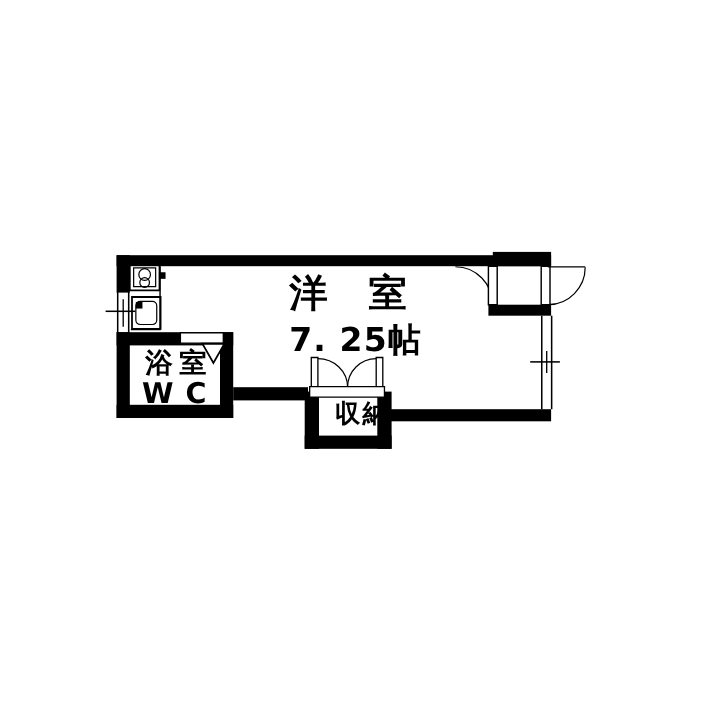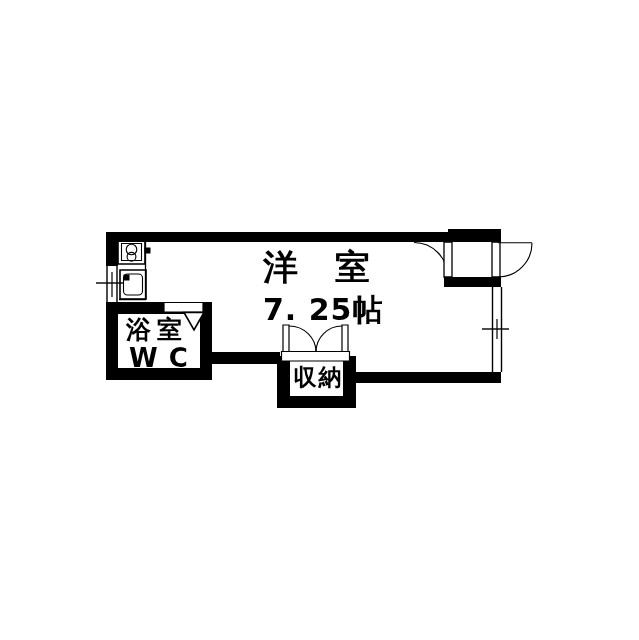--- a/index.html
+++ b/index.html
@@ -9,23 +9,23 @@
     background:var(--bg); overflow:hidden;
     font-family:"DejaVu Sans","Liberation Sans",sans-serif;
   }
   .wall { position:absolute; background:var(--ink); }
   .label {
     position:absolute; color:var(--ink); font-weight:bold;
     line-height:1; white-space:pre;
   }
   .label-main-name { left:263px; top:250px; font-size:35px; letter-spacing:1px; }
   .label-main-size { left:263px; top:295px; font-size:30px; letter-spacing:1px; }
-  .label-bath-1 { left:120px; top:317px; width:80px; text-align:left; font-size:25px; letter-spacing:6px; text-indent:6px; }
+  .label-bath-1 { left:120px; top:317px; width:80px; text-align:center; font-size:25px; letter-spacing:6px; text-indent:6px; }
   .label-bath-2 { left:118px; top:345px; width:80px; text-align:right; font-size:26px; letter-spacing:11px; text-indent:11px; }
-  .label-closet { left:290px; top:366px; width:55px; text-align:center; font-size:23px; letter-spacing:2px; text-indent:2px; }
+  .label-closet { left:301px; top:366px; width:55px; text-align:center; font-size:23px; letter-spacing:2px; text-indent:2px; }
   svg.overlay { position:absolute; left:0; top:0; }
   svg.overlay * { vector-effect:non-scaling-stroke; }
 </style>
 </head>
 <body>
 
 <div id="canvas">
 
   <div class="wall" style="left:106px; top:232px; width:395px; height:10px;"></div>
   <div class="wall" style="left:448px; top:229px; width:53px;  height:13px;"></div>

